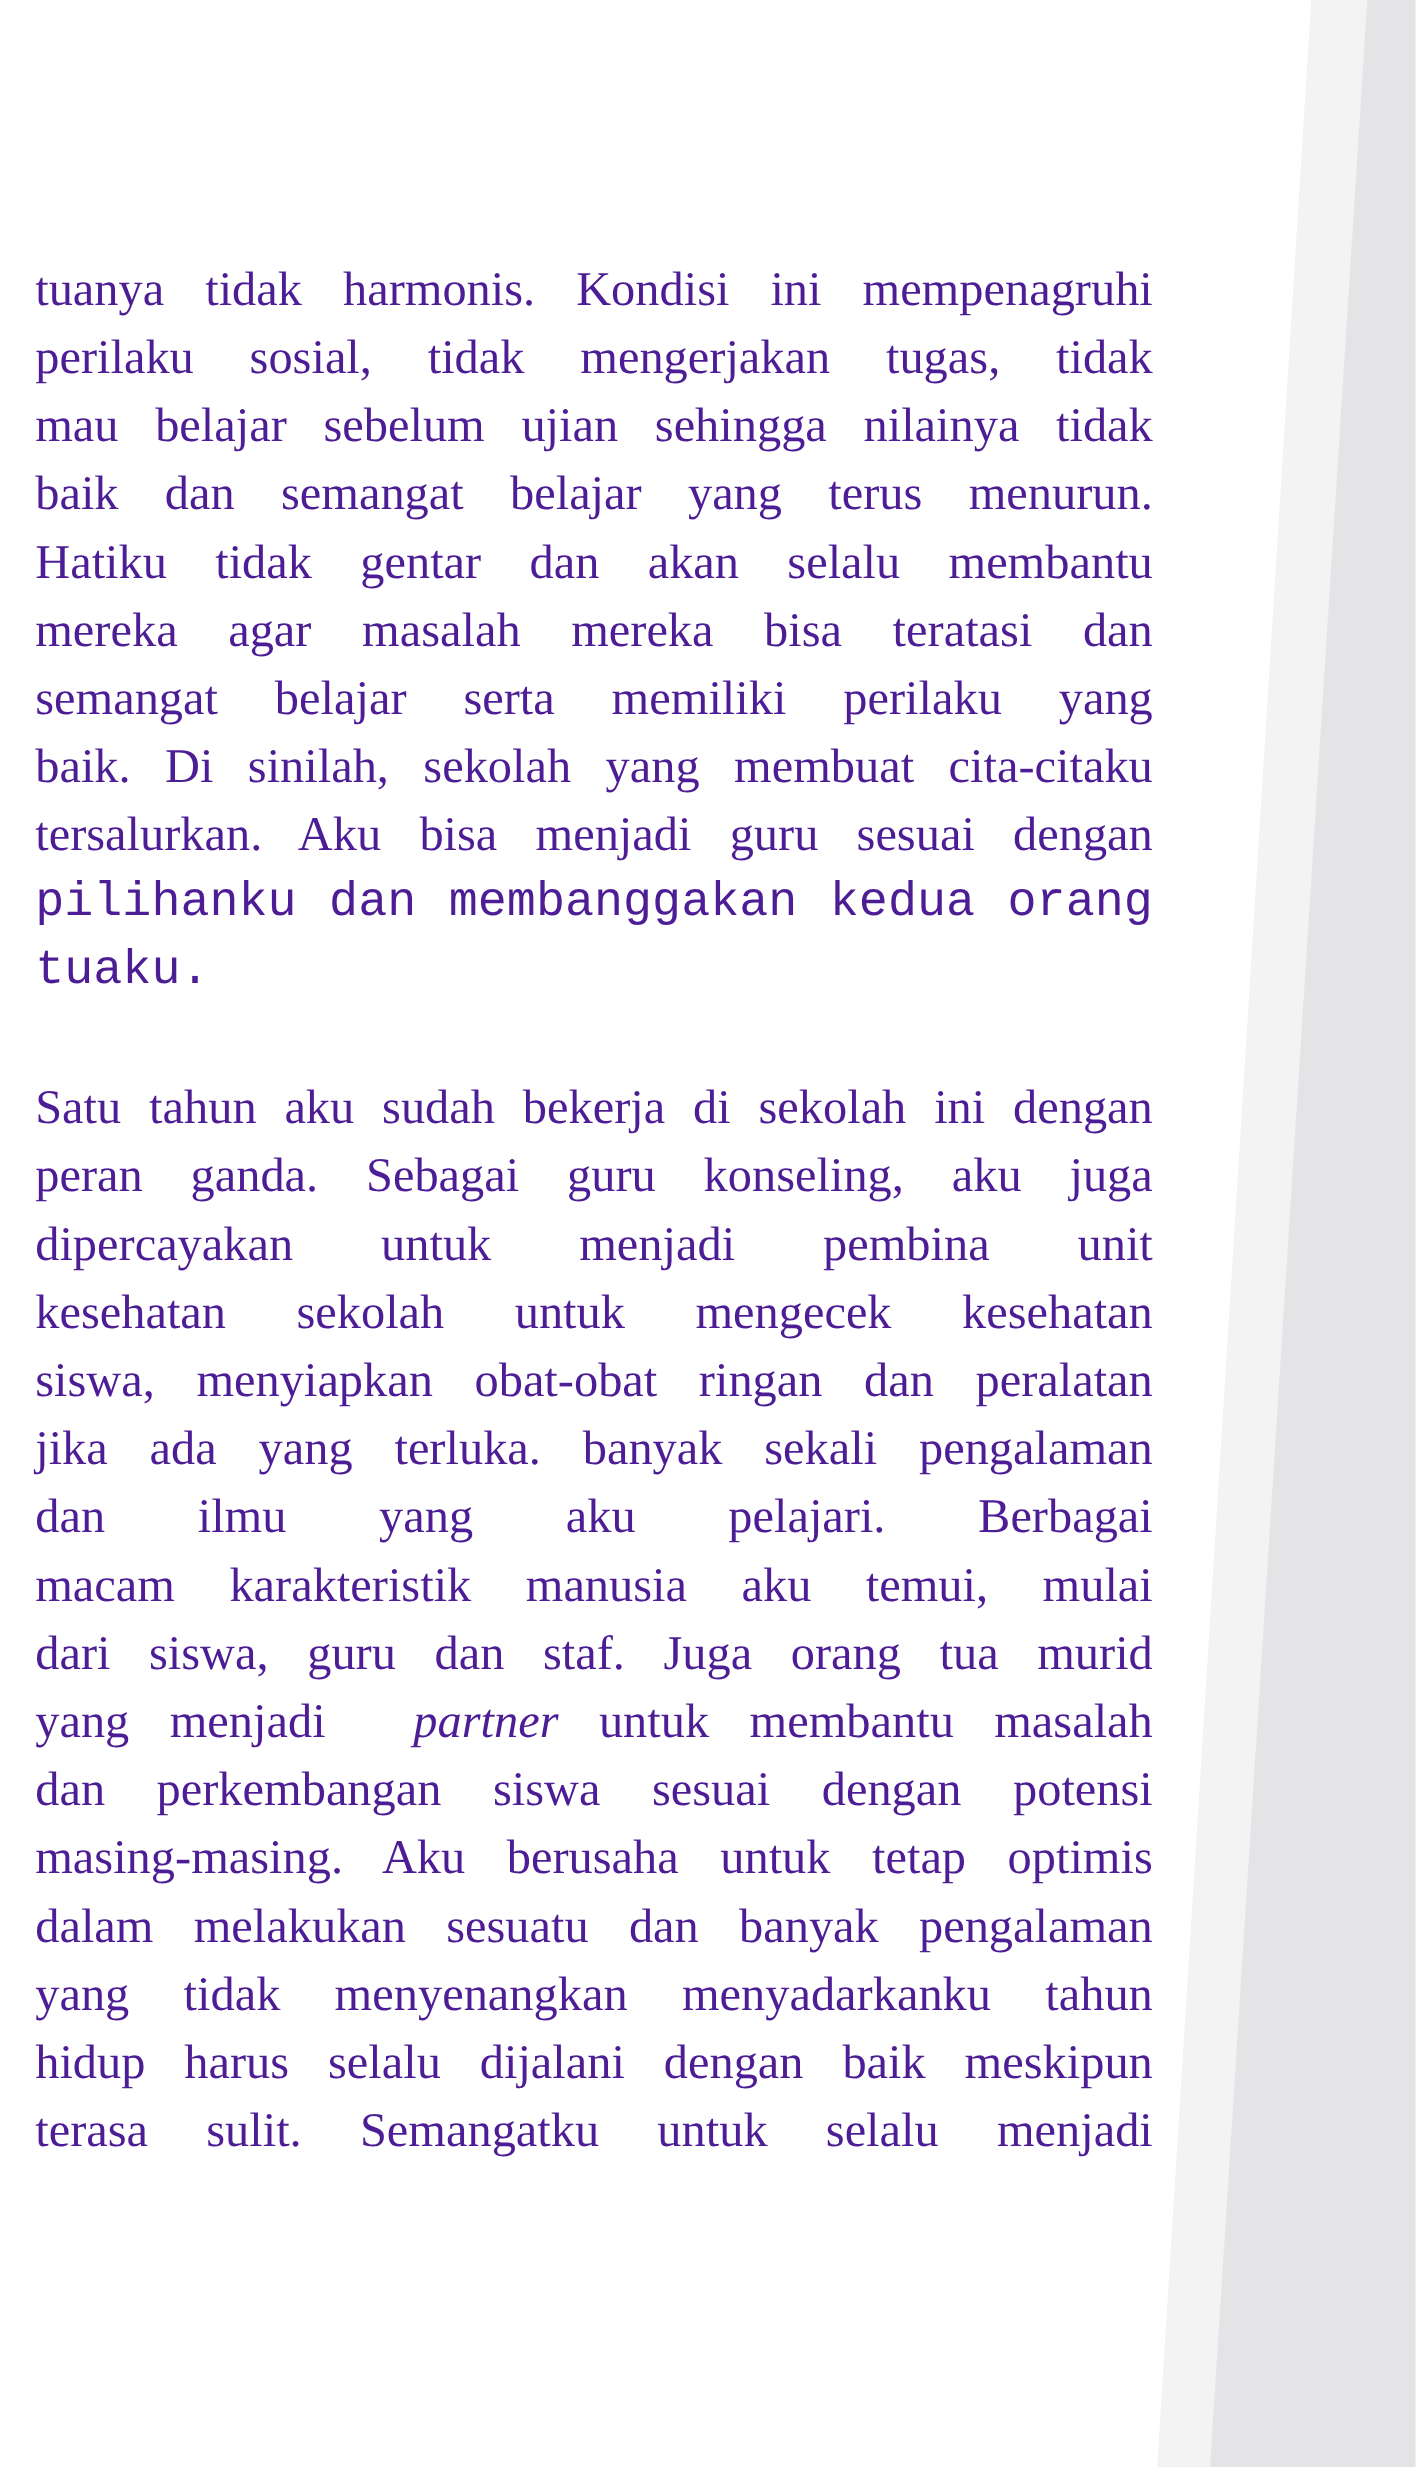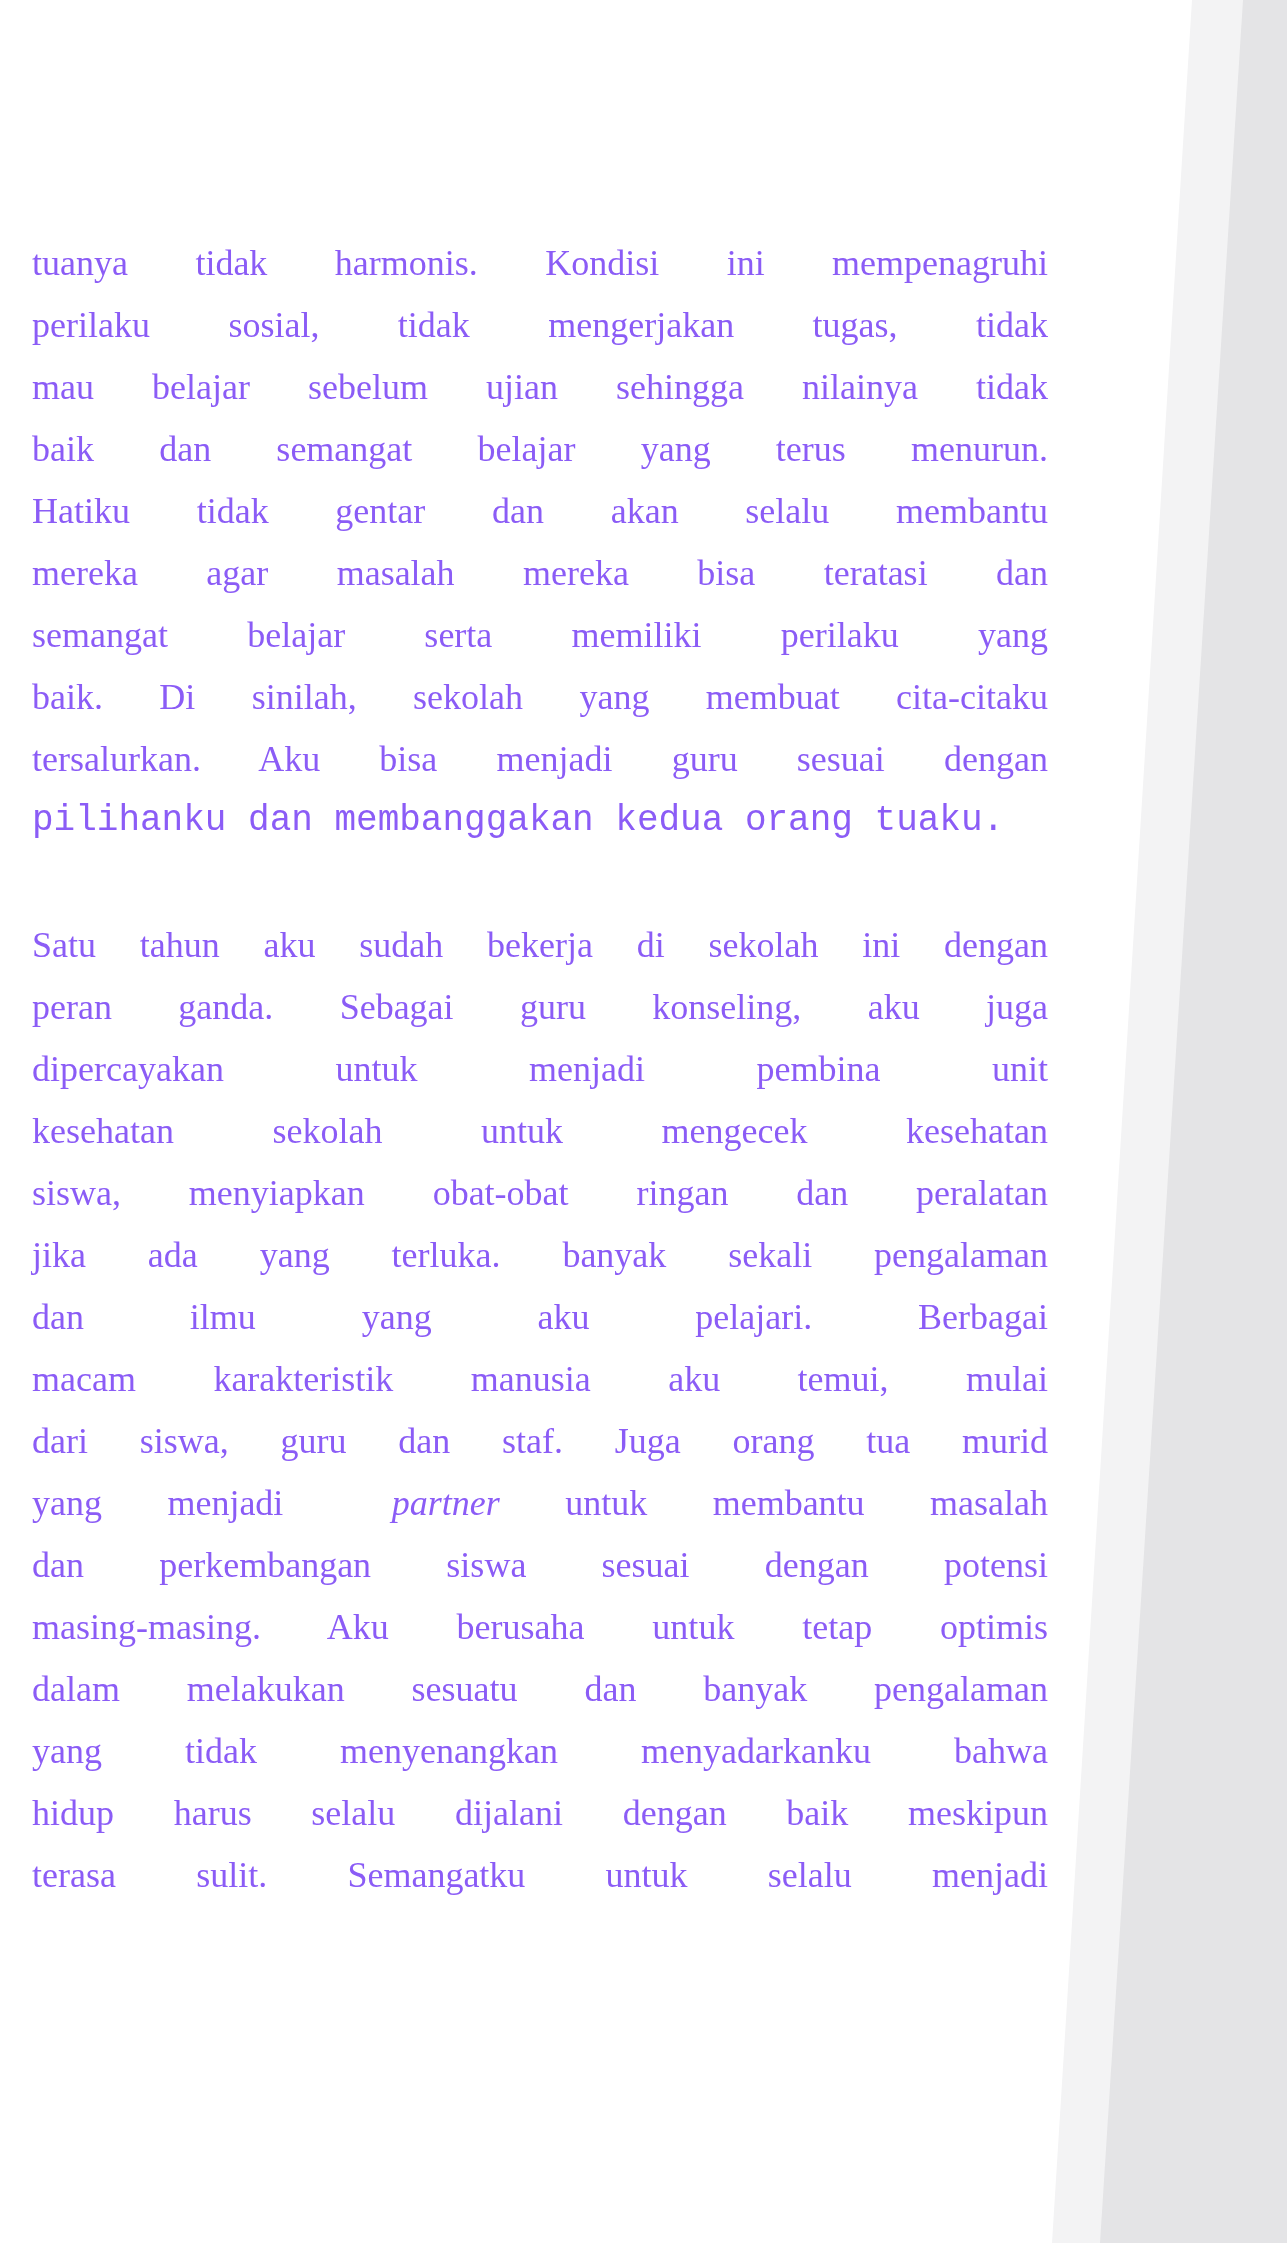--- a/index.html
+++ b/index.html
@@ -26,23 +26,23 @@
   }
   .edge-shade.dark {
     background: #e4e4e6;
     clip-path: polygon(1243px 0px, 1287px 0px, 1287px 2243px, 1100px 2243px);
   }
   .page-text {
     position: absolute;
     left: 32px;
     top: 232px;
     width: 1016px;
-    font-size: 36px;
+    font-size: 44px;
     line-height: 62px;
-    color: #8b5cf6;
+    color: #4c1d95;
   }
   .paragraph {
     margin: 0 0 62px 0;
   }
   .line {
     text-align: justify;
     text-align-last: justify;
     -moz-text-align-last: justify;
   }
   .line.last-line {
@@ -81,17 +81,17 @@
       <div class="line">kesehatan sekolah untuk mengecek kesehatan</div>
       <div class="line">siswa, menyiapkan obat-obat ringan dan peralatan</div>
       <div class="line">jika ada yang terluka. banyak sekali pengalaman</div>
       <div class="line">dan ilmu yang aku pelajari. Berbagai</div>
       <div class="line">macam karakteristik manusia aku temui, mulai</div>
       <div class="line">dari siswa, guru dan staf. Juga orang tua murid</div>
       <div class="line"><span>yang menjadi </span><span class="italic">partner</span><span> untuk membantu masalah</span></div>
       <div class="line">dan perkembangan siswa sesuai dengan potensi</div>
       <div class="line">masing-masing. Aku berusaha untuk tetap optimis</div>
       <div class="line">dalam melakukan sesuatu dan banyak pengalaman</div>
-      <div class="line">yang tidak menyenangkan menyadarkanku bahwa</div>
+      <div class="line">yang tidak menyenangkan menyadarkanku tahun</div>
       <div class="line">hidup harus selalu dijalani dengan baik meskipun</div>
       <div class="line">terasa sulit. Semangatku untuk selalu menjadi</div>
     </div>
   </div>
 
 </body></html>

